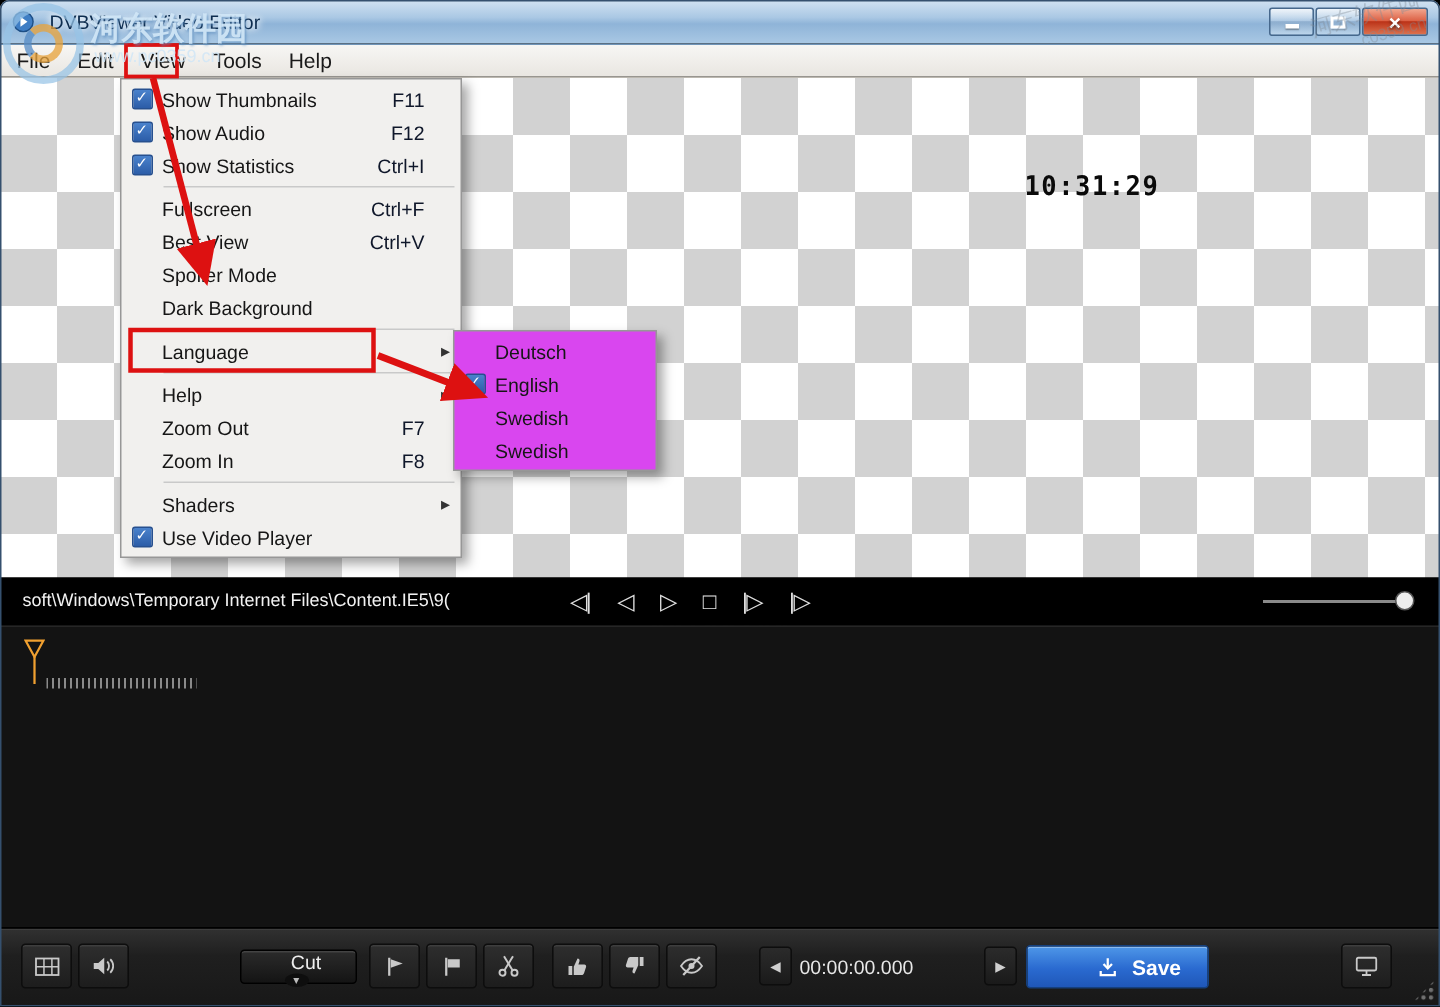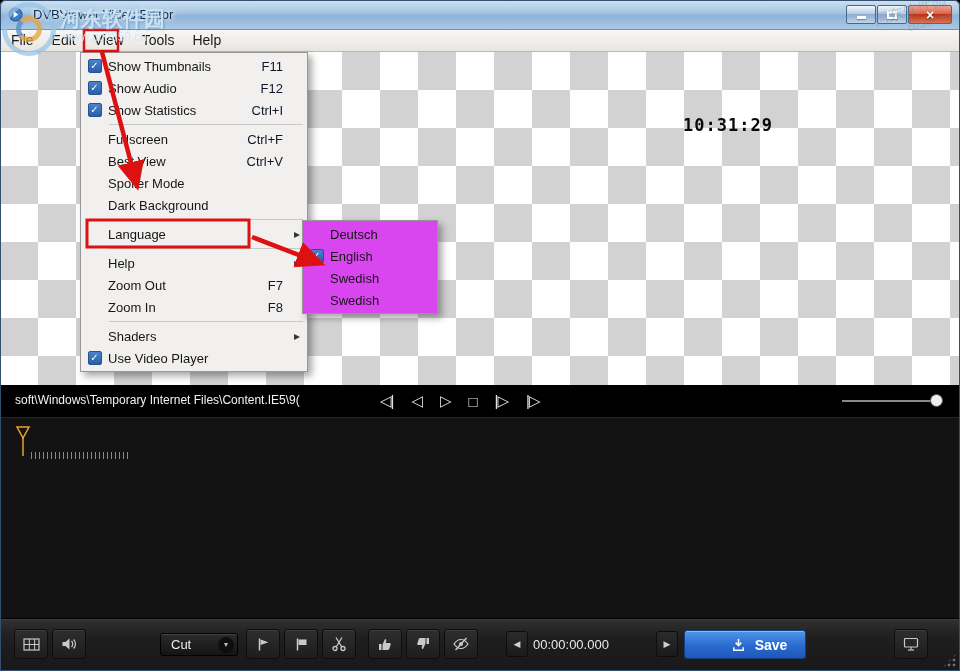--- a/index.html
+++ b/index.html
@@ -133,21 +133,21 @@
   .tbtn {
     position:absolute; top:10px; width:34px; height:30px; border-radius:3px;
     display:flex; align-items:center; justify-content:center;
     background:linear-gradient(#2e2e2e,#1d1d1d); border:1px solid #0d0d0d;
     box-shadow:inset 0 1px rgba(255,255,255,.08);
   }
   .dropdown {
     position:absolute; left:160px; top:14px; width:78px; height:23px;
     background:linear-gradient(#2b2b2b,#141414); border:1px solid #000; border-radius:3px;
     box-shadow:inset 0 1px rgba(255,255,255,.12);
-    display:flex; align-items:center; color:#eee; font-size:13px;
+    display:flex; align-items:center; color:#eee; font-size:13px;flex-direction:column;
   }
   .dropdown .dd-label { flex:1; padding-left:10px; }
   .dd-arrow {
     width:16px; height:16px; border-radius:50%; background:#0e0e0e; margin-right:3px;
     display:flex; align-items:center; justify-content:center; font-size:8px; color:#bbb;
   }
   .navbtn {
     position:absolute; top:12px; width:22px; height:26px; border-radius:3px;
     display:flex; align-items:center; justify-content:center;
     background:linear-gradient(#2b2b2b,#1a1a1a); border:1px solid #0d0d0d;

